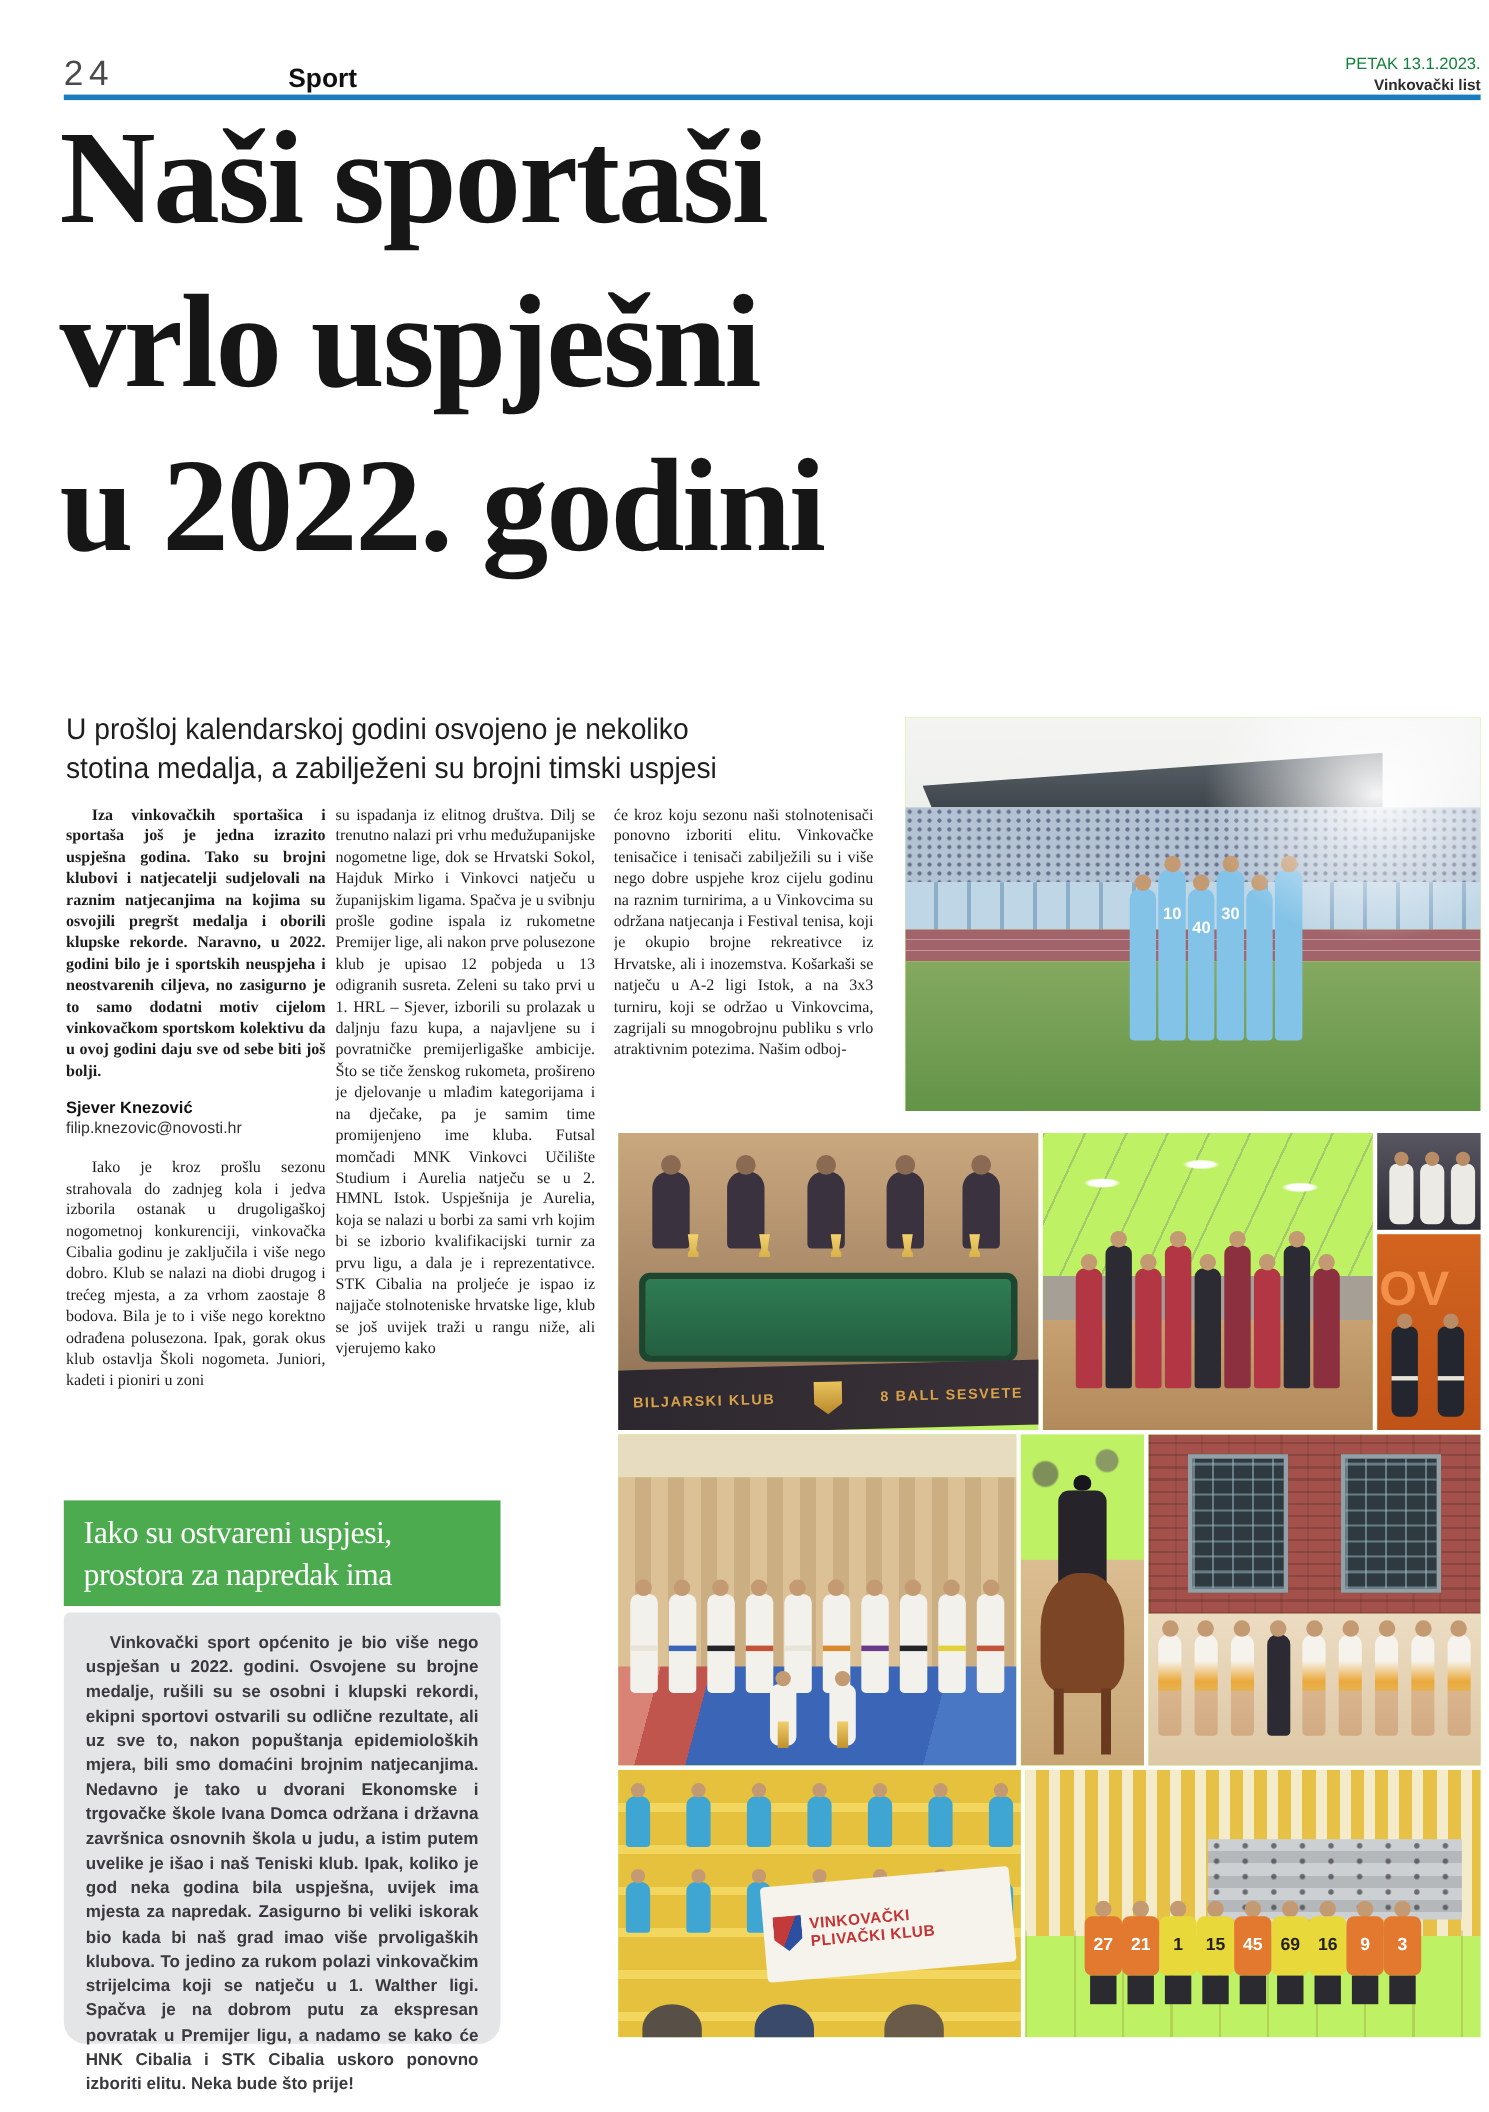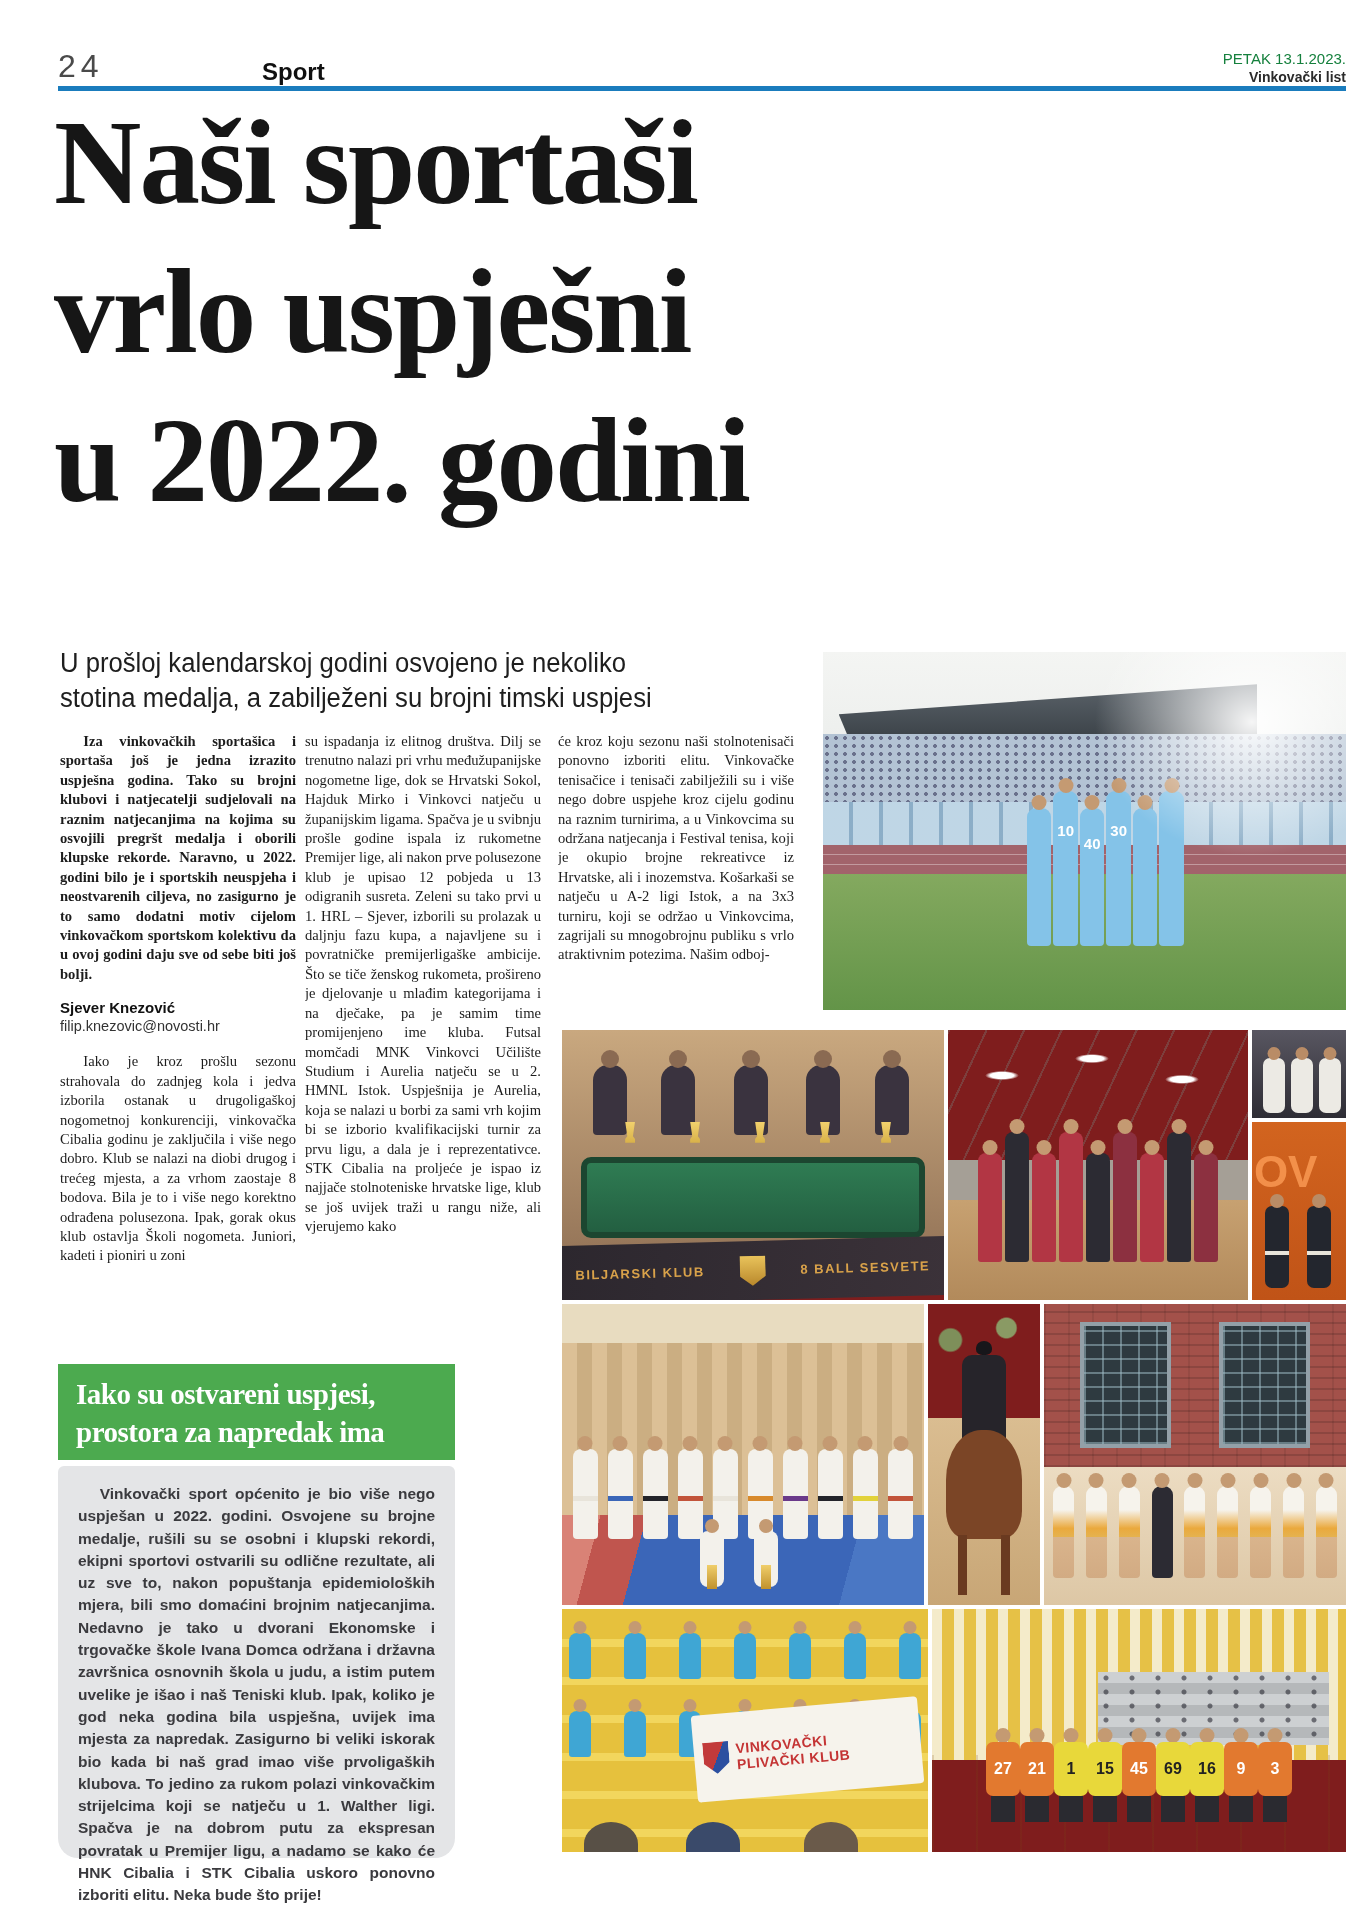--- a/index.html
+++ b/index.html
@@ -34,28 +34,28 @@
   #col1{left:60px;top:732px;height:622px;}
   #col2{left:305px;top:732px;height:606px;}
   #col3{left:558px;top:732px;height:292px;}
   .byline{margin:14px 0 16px 0;font-family:"Liberation Sans",sans-serif;line-height:19px;}
   .byline .nm{font-size:15px;font-weight:700;color:#111;}
   .byline .em{font-size:14.5px;color:#333;}
 
   
   .greenbox{position:absolute;left:58px;top:1364px;width:397px;height:96px;background:#4caa4f;
             box-sizing:border-box;padding:11px 18px;}
-  .greenbox h2{margin:0;color:#fff;font-size:29px;line-height:38px;font-weight:700;letter-spacing:-.5px;}
+  .greenbox h2{margin:0;color:#fff;font-size:29px;line-height:38px;font-weight:400;letter-spacing:-.5px;}
   .graybox{position:absolute;left:58px;top:1466px;width:397px;height:392px;background:#e4e5e7;
            border-radius:6px 6px 20px 20px;box-sizing:border-box;padding:17px 20px;}
   .graybox p{margin:0;font-family:"Liberation Sans",sans-serif;font-weight:700;color:#3a3a3e;
              font-size:15.5px;line-height:22.3px;text-align:justify;text-indent:1.4em;hyphens:auto;}
 
   
-  .photo{position:absolute;overflow:hidden;background:#7f1d1d;}
+  .photo{position:absolute;overflow:hidden;background:#bef264;}
   .fig{position:relative;display:inline-block;}
   .fig::before{content:"";position:absolute;top:-13px;left:50%;transform:translateX(-50%);
                width:15px;height:15px;border-radius:50%;background:#c49a72;}
 
   
   #fb{left:823px;top:652px;width:523px;height:358px;}
   .fb-sky{position:absolute;inset:0 0 55% 0;background:linear-gradient(#f4f5f3,#e7eae8);}
   .fb-roof{position:absolute;left:3%;top:9%;width:80%;height:14%;background:linear-gradient(#5b636a,#3e454b);
            clip-path:polygon(0 60%,100% 0,100% 100%,2% 100%);}
   .fb-stand{position:absolute;left:0;top:23%;width:100%;height:19%;background:#b3c3d4;

